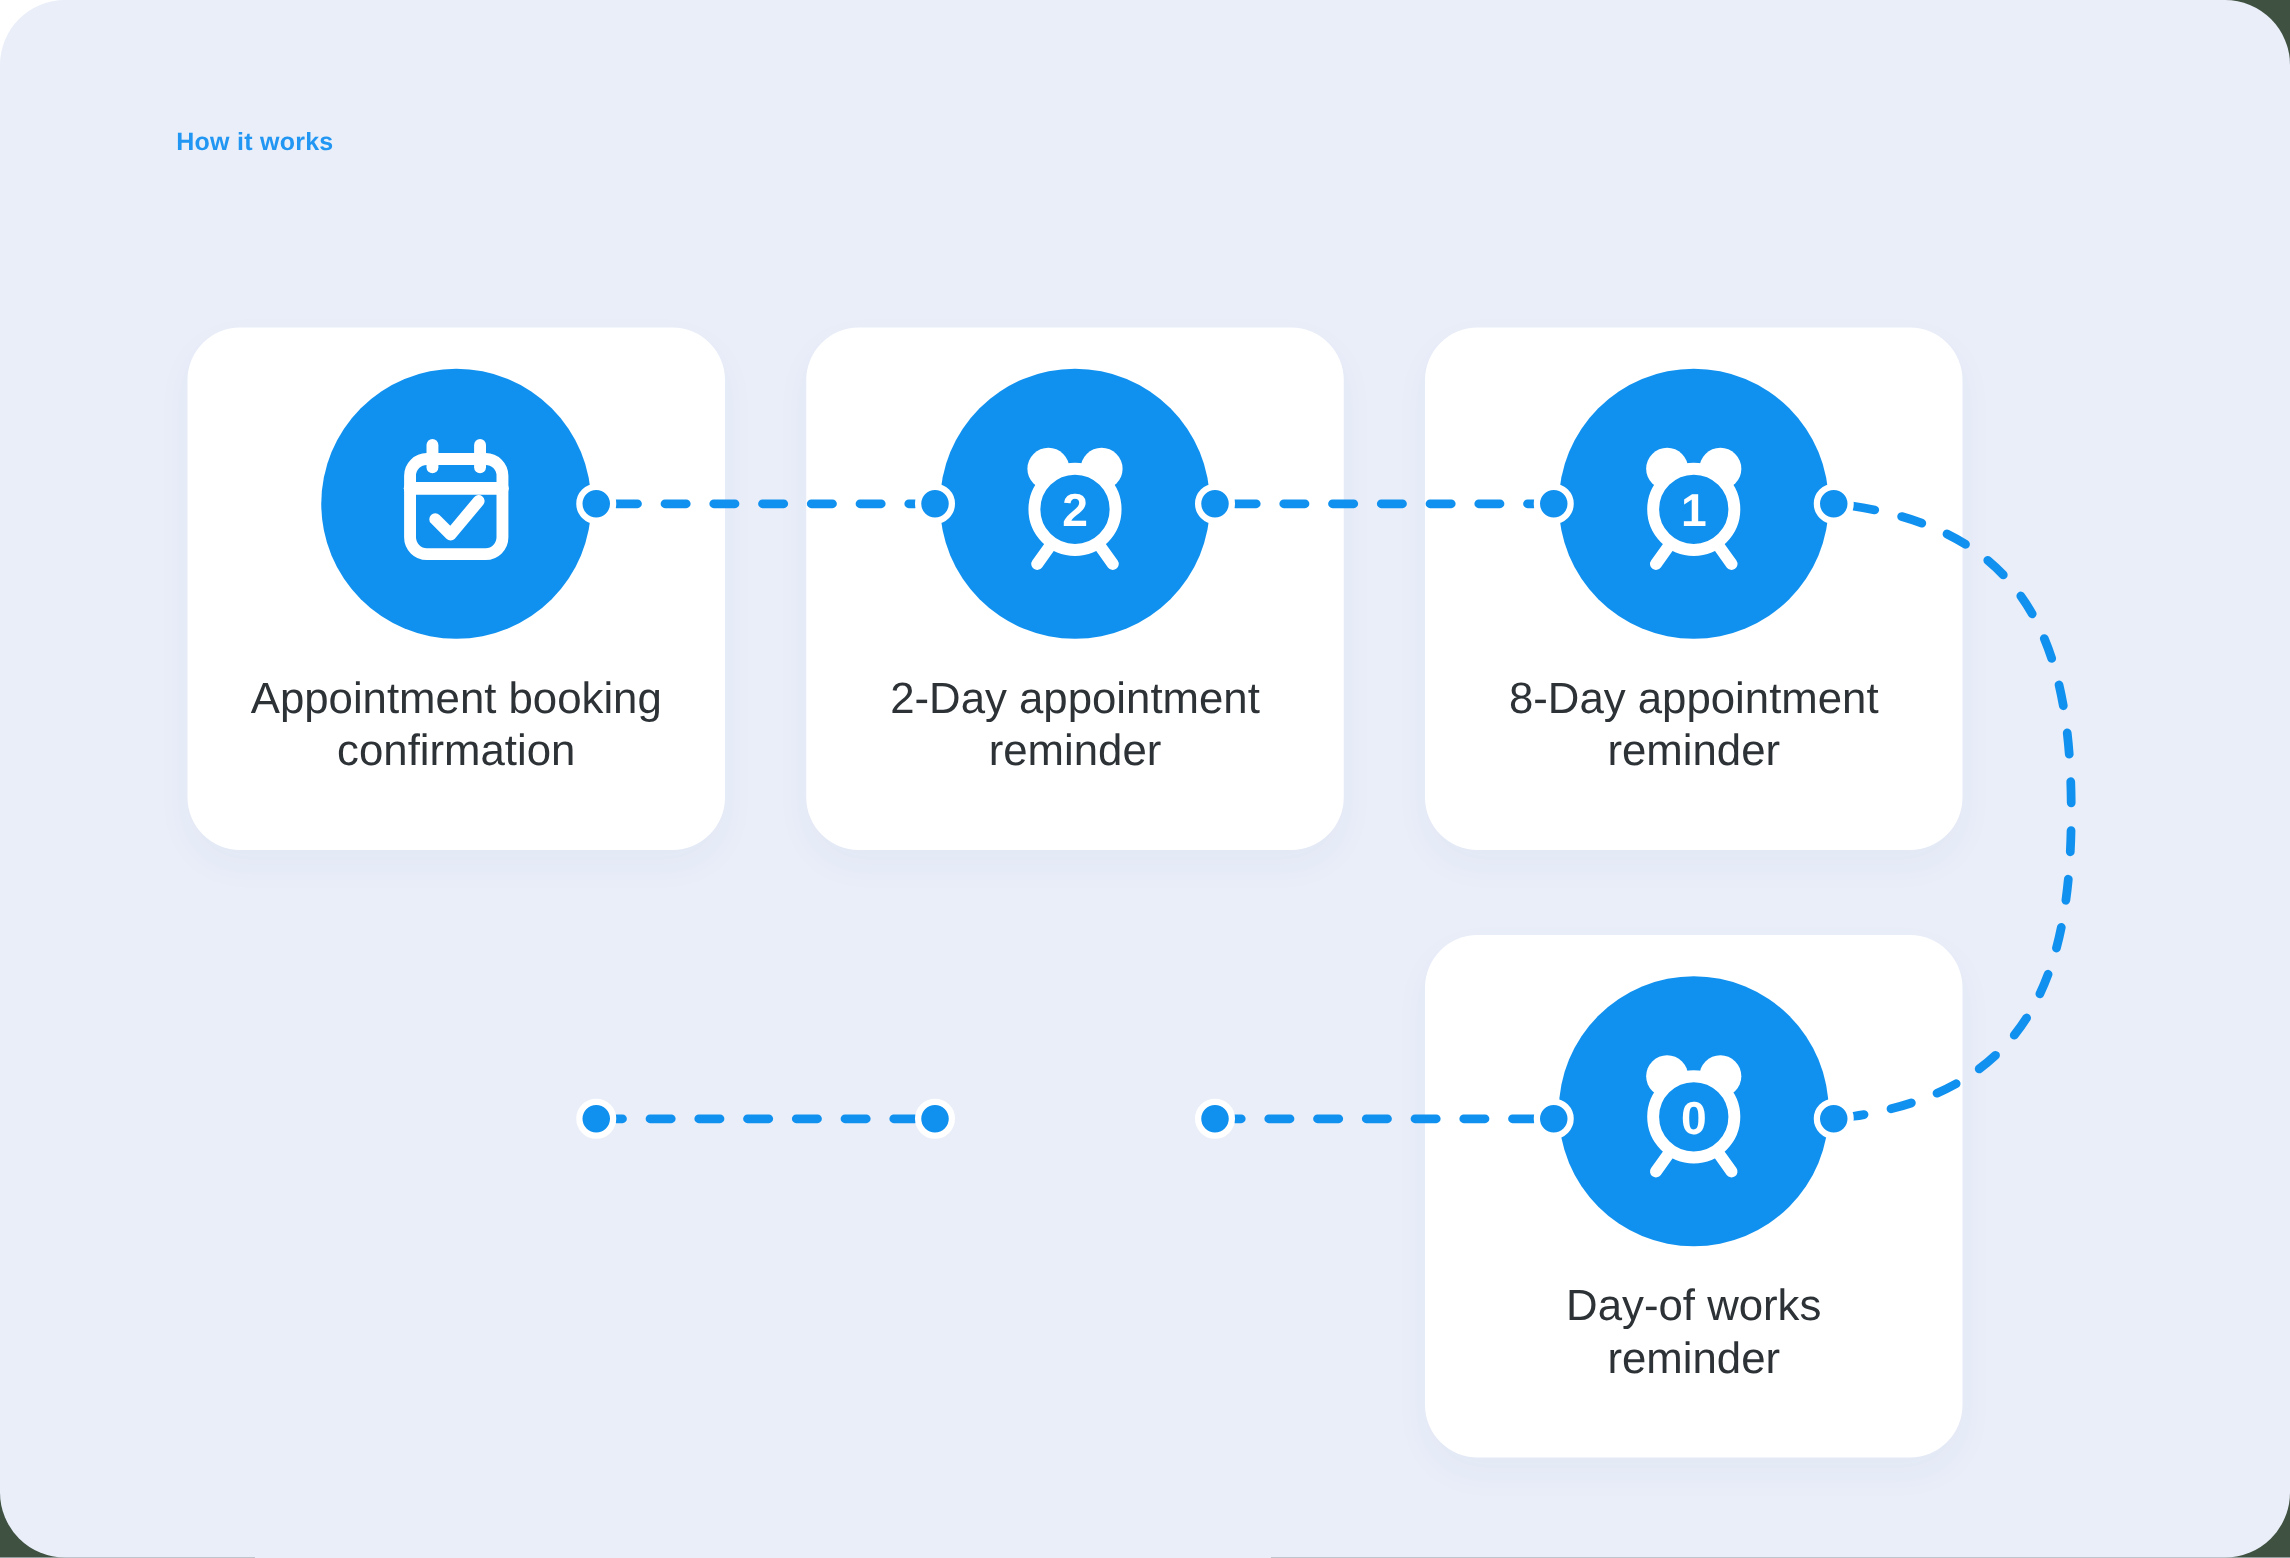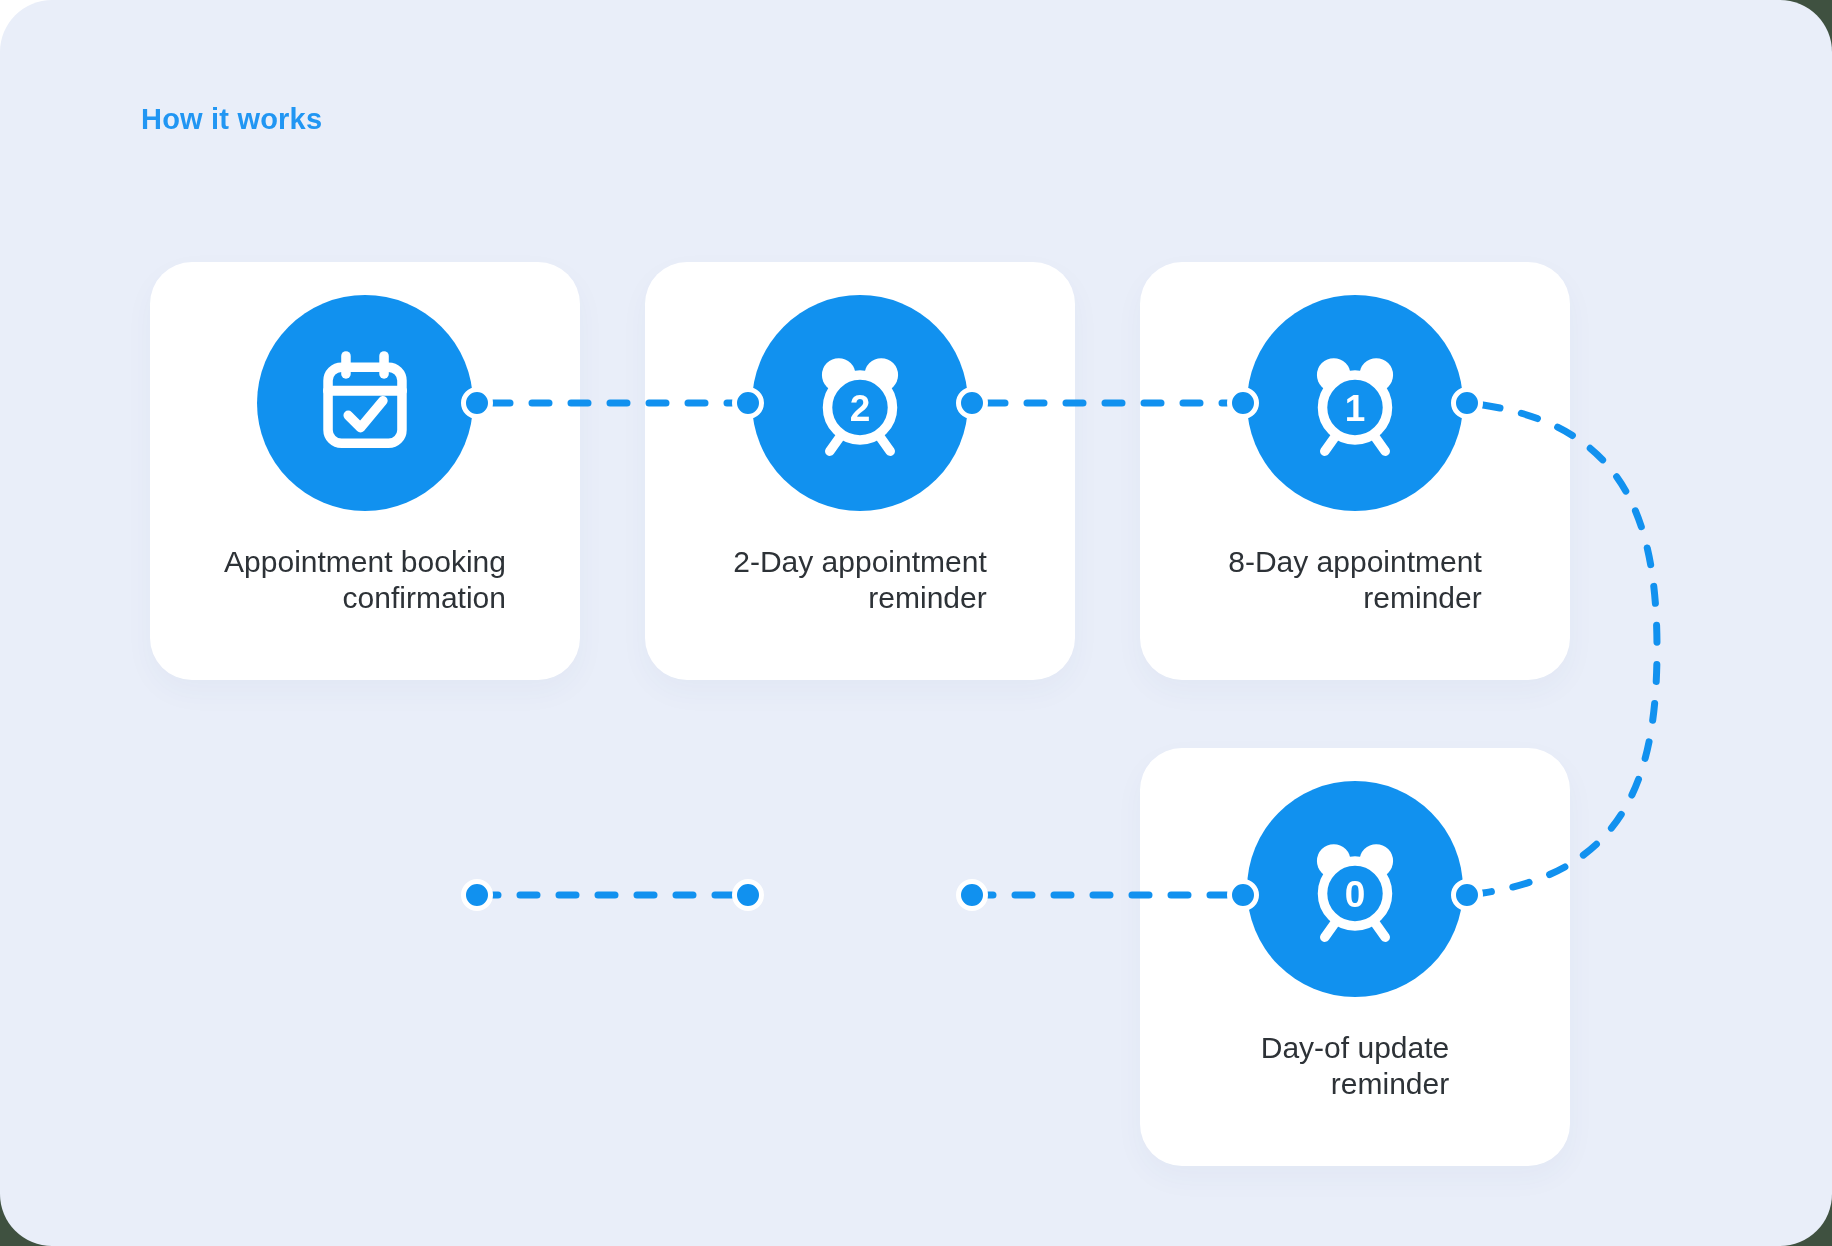--- a/index.html
+++ b/index.html
@@ -15,21 +15,21 @@
     width: 300px; height: 240px;
     background: #ffffff;
   }
   .panel {
     position: absolute; inset: 0;
     background: #e9eef9;
     border-radius: 52px;
   }
   .eyebrow {
     position: absolute; left: 141px; top: 103px;
-    font-size: 29px; font-weight: 700;
+    font-size: 20px; font-weight: 700;
     color: #2196f3;
     letter-spacing: 0.2px;
   }
   .title {
     position: absolute; left: 138px; top: 146px;
     font-size: 52px; font-weight: 700;
     color: #2e343c;
     letter-spacing: -1.2px;
   }
   .card {
@@ -50,22 +50,22 @@
     width: 216px; height: 216px;
     border-radius: 50%;
     background: #1191ef;
     display: flex; align-items: center; justify-content: center;
   }
   .icon { width: 112px; height: 112px; display: block; }
   .label {
     position: absolute; left: 26px; right: 26px;
     top: 270px; height: 96px;
     display: flex; align-items: center; justify-content: center;
-    text-align: right;
-    font-size: 30px; font-weight: 500; line-height: 1.2;
+    text-align: center;
+    font-size: 35px; font-weight: 500; line-height: 1.2;
     color: #2d3237;
     white-space: pre-line;
   }
   .connectors {
     position: absolute; inset: 0;
     pointer-events: none;
     z-index: 5;
   }
   .badge-text {
     font-family: "Liberation Sans", sans-serif;
@@ -129,21 +129,21 @@
   <div class="card r2 c3">
     <div class="circle">
       <svg class="icon" viewBox="0 0 100 100">
         <circle cx="31" cy="25" r="15" fill="#ffffff"></circle>
         <circle cx="69" cy="25" r="15" fill="#ffffff"></circle>
         <path d="M33 79 L23 93 M67 79 L77 93" stroke="#ffffff" stroke-width="8.5" stroke-linecap="round" fill="none"></path>
         <circle cx="50" cy="54" r="29" fill="#1191ef" stroke="#ffffff" stroke-width="8.5"></circle>
         <text class="badge-text" x="50" y="66" font-size="33" fill="#ffffff" text-anchor="middle">0</text>
       </svg>
     </div>
-    <div class="label">Day-of update
+    <div class="label">Day-of works
 reminder</div>
   </div>
 
   <svg class="connectors" width="1832" height="1246" viewBox="0 0 1832 1246">
     <g stroke="#1191ef" stroke-width="7" fill="none" stroke-linecap="round" stroke-dasharray="17 22">
       <line x1="493" y1="403" x2="732" y2="403"></line>
       <line x1="988" y1="403" x2="1227" y2="403"></line>
       <path d="M1483 405 C1622 426 1657 516 1657 649 C1657 782 1622 872 1483 893"></path>
       <line x1="1227" y1="895" x2="988" y2="895"></line>
       <line x1="732" y1="895" x2="493" y2="895"></line>

